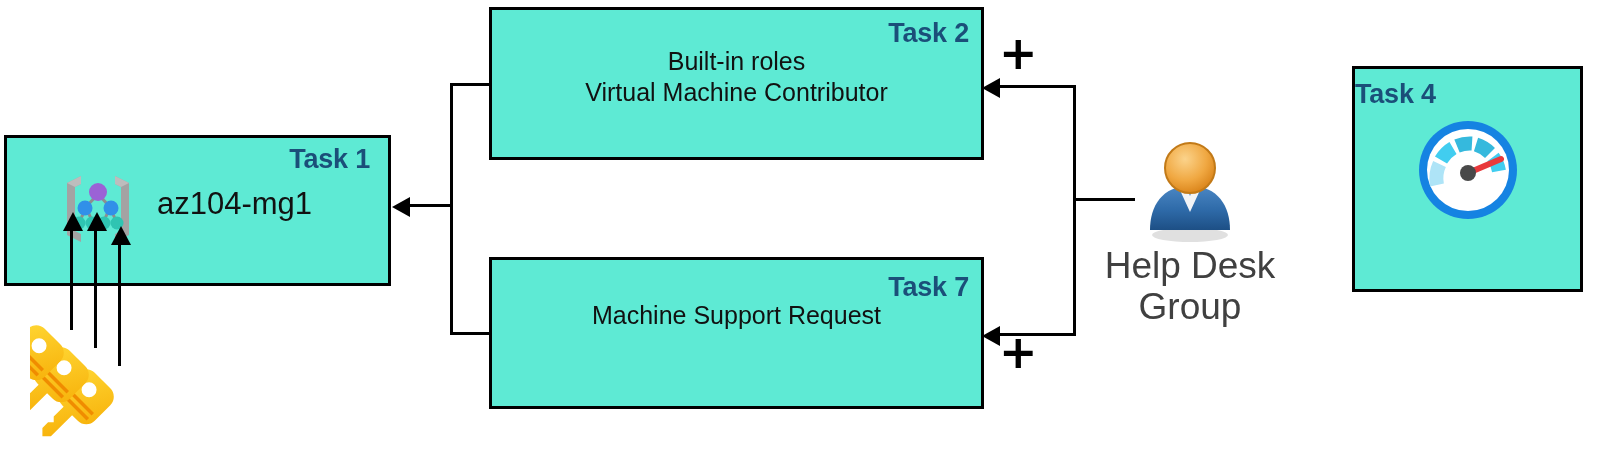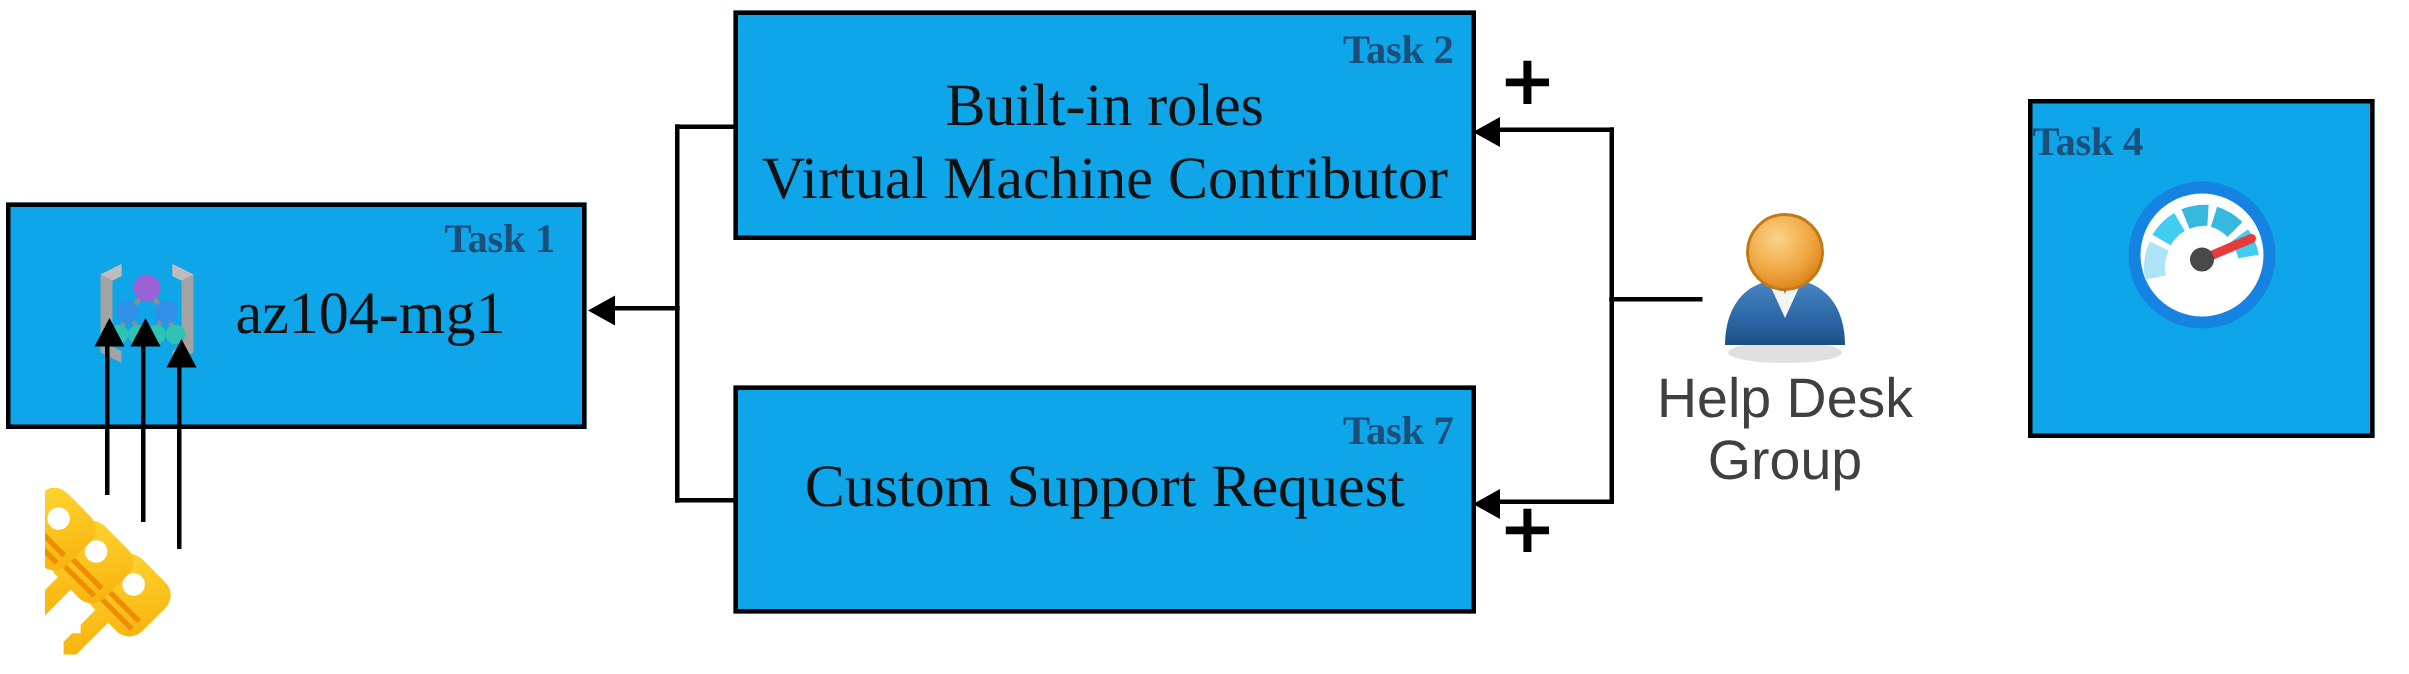--- a/index.html
+++ b/index.html
@@ -14,47 +14,46 @@
     position: relative;
     width: 1606px;
     height: 449px;
     background: #ffffff;
     overflow: hidden;
   }
 
   
   .task-box {
     position: absolute;
-    background: #0ea5e9;
+    background: #5eead4;
     border: 3px solid #000000;
     box-sizing: border-box;
-    font-family: Liberation Serif, serif;
   }
   .task-label {
     position: absolute;
     color: #1b4f79;
     font-weight: bold;
     font-size: 27px;
     letter-spacing: -0.2px;
     white-space: nowrap;
   }
   .box-text {
     position: absolute;
     color: #111111;
-    font-size: 40px;
+    font-size: 25px;
     line-height: 1.22;
     white-space: nowrap;
     text-align: center;
   }
 
   
   #task1 { left: 4px; top: 135px; width: 387px; height: 151px; }
   #task1-label { right: 18px; top: 6px; }
   #task1-title {
-    left: 150px; top: 47px; font-size: 40px;
+    left: 150px; top: 47px; font-size: 31px;
   }
   #mg-icon {
     position: absolute;
     left: 48px;
     top: 28px;
     width: 86px;
     height: 86px;
   }
 
   
@@ -211,21 +210,21 @@
     <span class="task-label" id="task2-label">Task 2</span>
     <div class="box-text" id="task2-text">
       <div>Built-in roles</div>
       <div>Virtual Machine Contributor</div>
     </div>
   </div>
 
   <div class="task-box" id="task3">
     <span class="task-label" id="task3-label">Task 7</span>
     <div class="box-text" id="task3-text">
-      <div>Custom Support Request</div>
+      <div>Machine Support Request</div>
     </div>
   </div>
 
   <div class="task-box" id="task4">
     <span class="task-label" id="task4-label">Task 4</span>
 
     <svg id="gauge-icon" viewBox="0 0 106 106">
       <circle cx="53" cy="53" r="49" fill="#1583e2"></circle>
       <circle cx="53" cy="53" r="41" fill="#ffffff"></circle>
 

